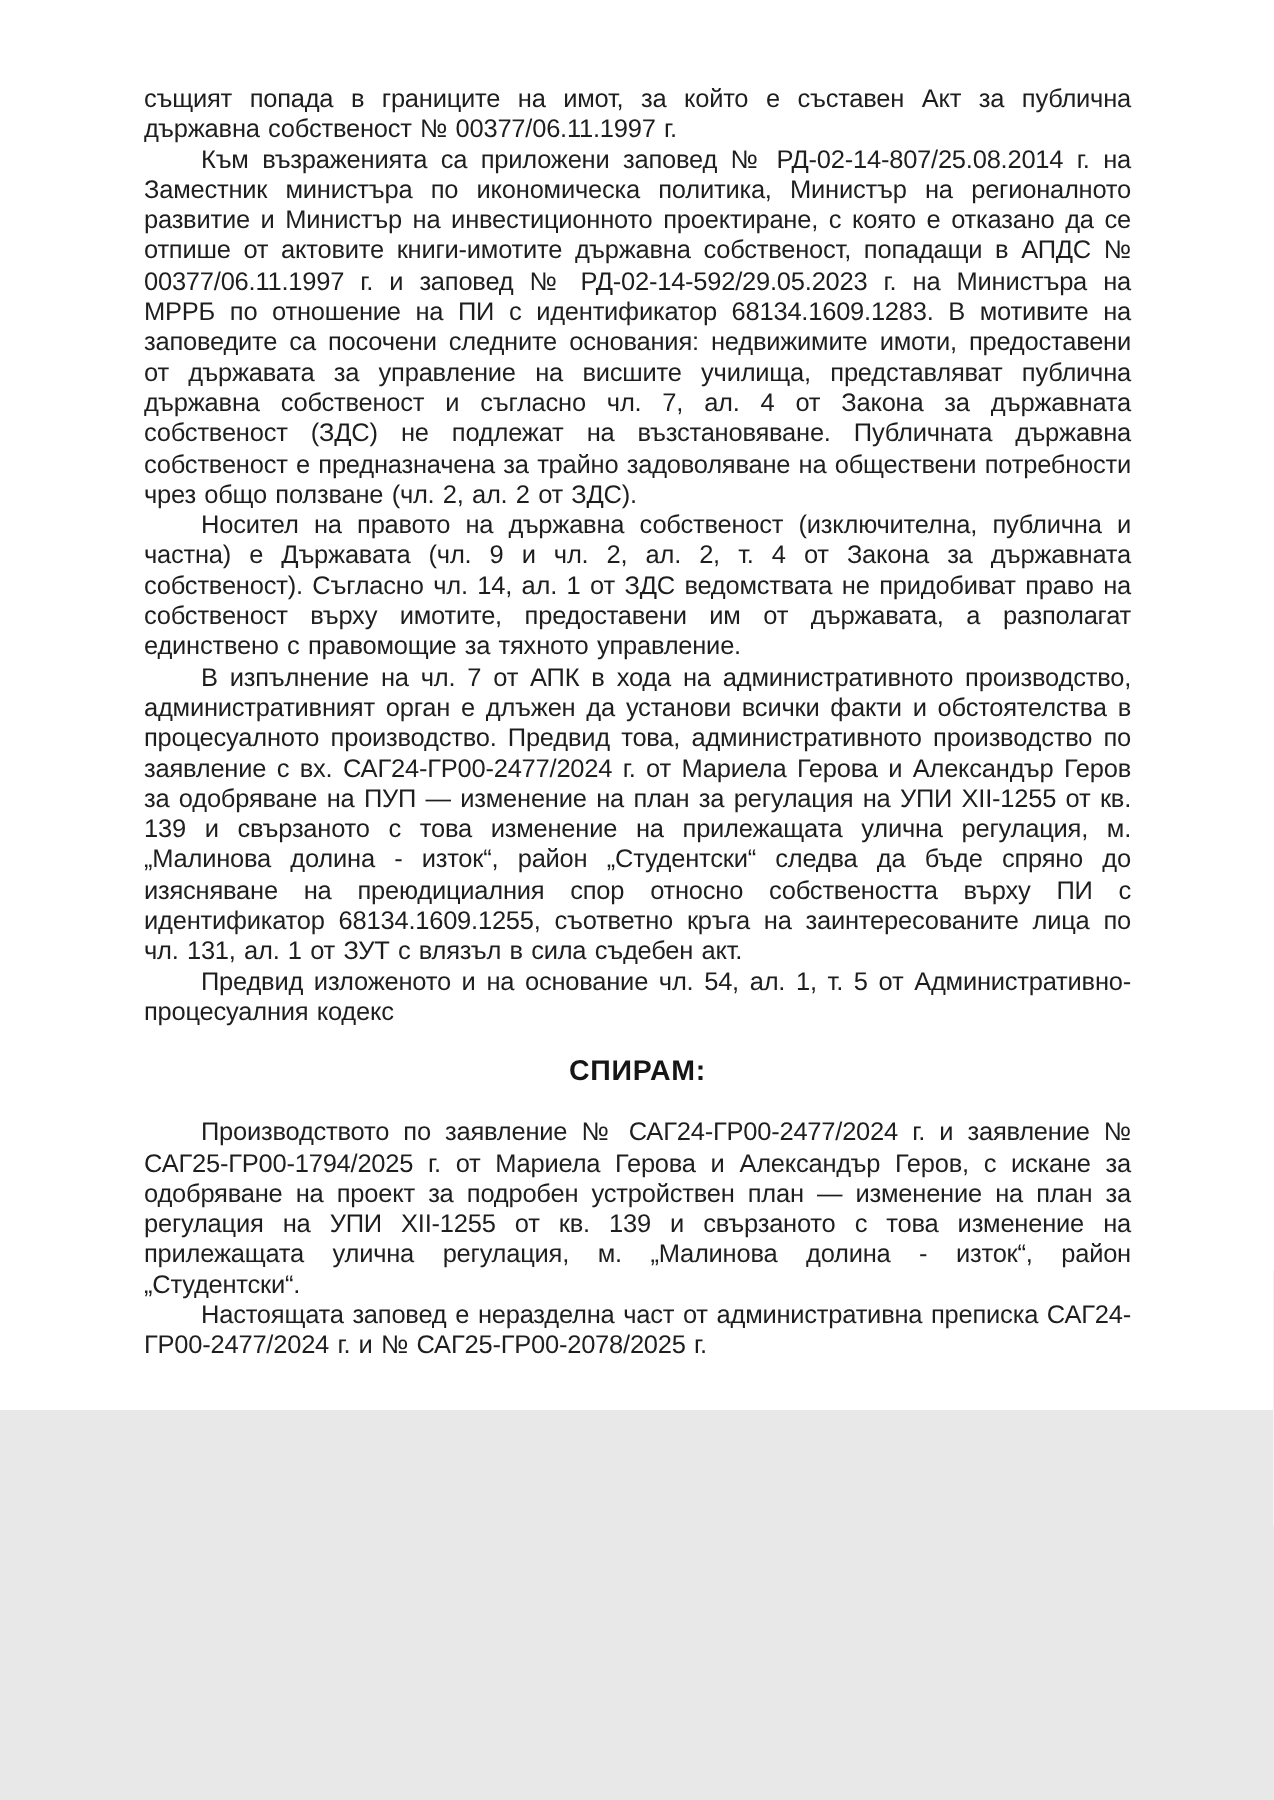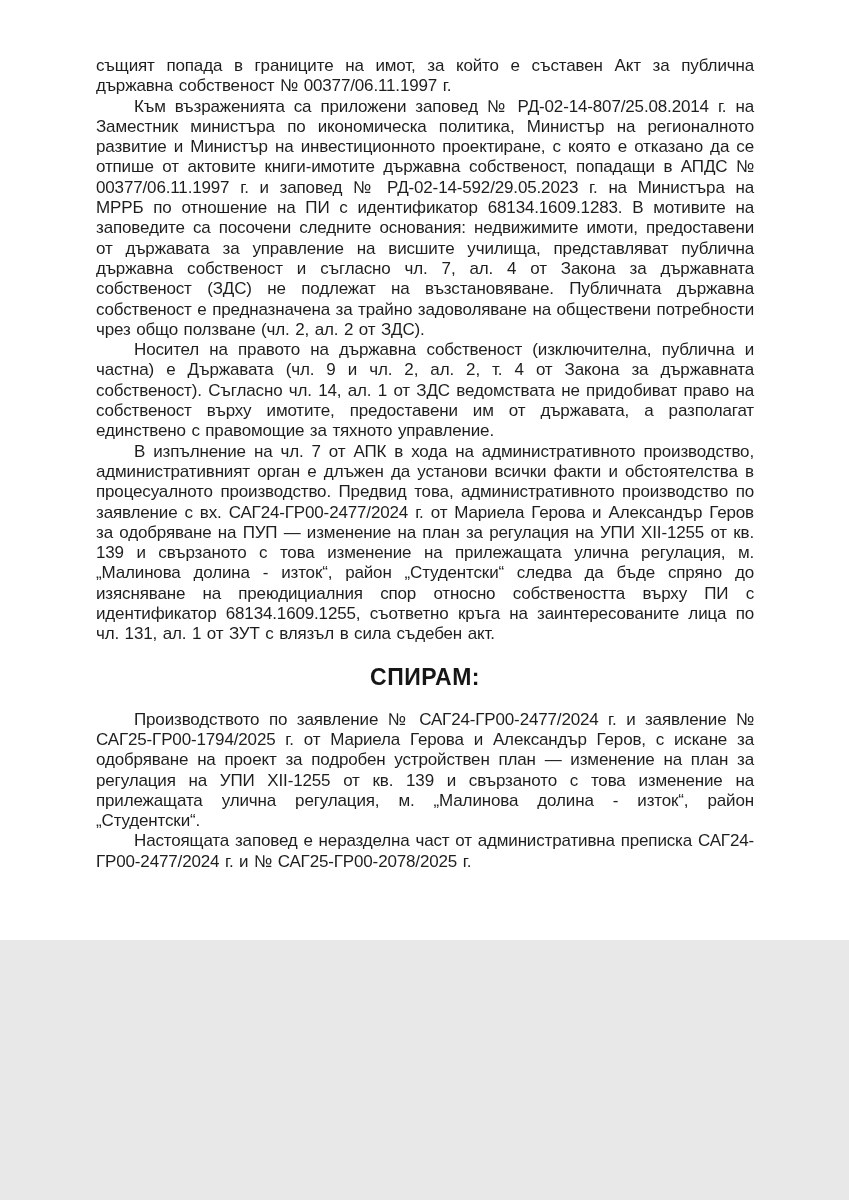--- a/index.html
+++ b/index.html
@@ -31,21 +31,21 @@
     letter-spacing: -0.15px;
     text-align: justify;
     text-indent: 38px;
     word-spacing: 1px;
   }
   .para.no-indent {
     text-indent: 0;
   }
   .order-heading {
     margin: 19px 0 19px 0;
-    font-size: 23px;
+    font-size: 19px;
     font-weight: bold;
     text-align: center;
     letter-spacing: 0.5px;
     color: #161616;
   }
   .page-number {
     position: absolute;
     left: 738px;
     top: 1036px;
     font-family: "Liberation Serif", "DejaVu Serif", serif;
@@ -55,20 +55,21 @@
 </style>
 </head>
 <body>
 
 <div class="page">
   <div class="doc-body">
     <p class="para no-indent">същият попада в границите на имот, за който е съставен Акт за публична държавна собственост № 00377/06.11.1997 г.</p>
     <p class="para">Към възраженията са приложени заповед № РД-02-14-807/25.08.2014 г. на Заместник министъра по икономическа политика, Министър на регионалното развитие и Министър на инвестиционното проектиране, с която е отказано да се отпише от актовите книги-имотите държавна собственост, попадащи в АПДС № 00377/06.11.1997 г. и заповед № РД-02-14-592/29.05.2023 г. на Министъра на МРРБ по отношение на ПИ с идентификатор 68134.1609.1283. В мотивите на заповедите са посочени следните основания: недвижимите имоти, предоставени от държавата за управление на висшите училища, представляват публична държавна собственост и съгласно чл. 7, ал. 4 от Закона за държавната собственост (ЗДС) не подлежат на възстановяване. Публичната държавна собственост е предназначена за трайно задоволяване на обществени потребности чрез общо ползване (чл. 2, ал. 2 от ЗДС).</p>
     <p class="para">Носител на правото на държавна собственост (изключителна, публична и частна) е Държавата (чл. 9 и чл. 2, ал. 2, т. 4 от Закона за държавната собственост). Съгласно чл. 14, ал. 1 от ЗДС ведомствата не придобиват право на собственост върху имотите, предоставени им от държавата, а разполагат единствено с правомощие за тяхното управление.</p>
     <p class="para">В изпълнение на чл. 7 от АПК в хода на административното производство, административният орган е длъжен да установи всички факти и обстоятелства в процесуалното производство. Предвид това, административното производство по заявление с вх. САГ24-ГР00-2477/2024 г. от Мариела Герова и Александър Геров за одобряване на ПУП — изменение на план за регулация на УПИ XII-1255 от кв. 139 и свързаното с това изменение на прилежащата улична регулация, м. „Малинова долина - изток“, район „Студентски“ следва да бъде спряно до изясняване на преюдициалния спор относно собствеността върху ПИ с идентификатор 68134.1609.1255, съответно кръга на заинтересованите лица по чл. 131, ал. 1 от ЗУТ с влязъл в сила съдебен акт.</p>
+    <p class="para">Предвид изложеното и на основание чл. 54, ал. 1, т. 5 от Административно-процесуалния кодекс</p>
 
     <h2 class="order-heading">СПИРАМ:</h2>
 
     <p class="para">Производството по заявление № САГ24-ГР00-2477/2024 г. и заявление № САГ25-ГР00-1794/2025 г. от Мариела Герова и Александър Геров, с искане за одобряване на проект за подробен устройствен план — изменение на план за регулация на УПИ XII-1255 от кв. 139 и свързаното с това изменение на прилежащата улична регулация, м. „Малинова долина - изток“, район „Студентски“.</p>
     <p class="para">Настоящата заповед е неразделна част от административна преписка САГ24-ГР00-2477/2024 г. и № САГ25-ГР00-2078/2025 г.</p>
   </div>
 
   <div class="page-number">2</div>
 </div>
 

